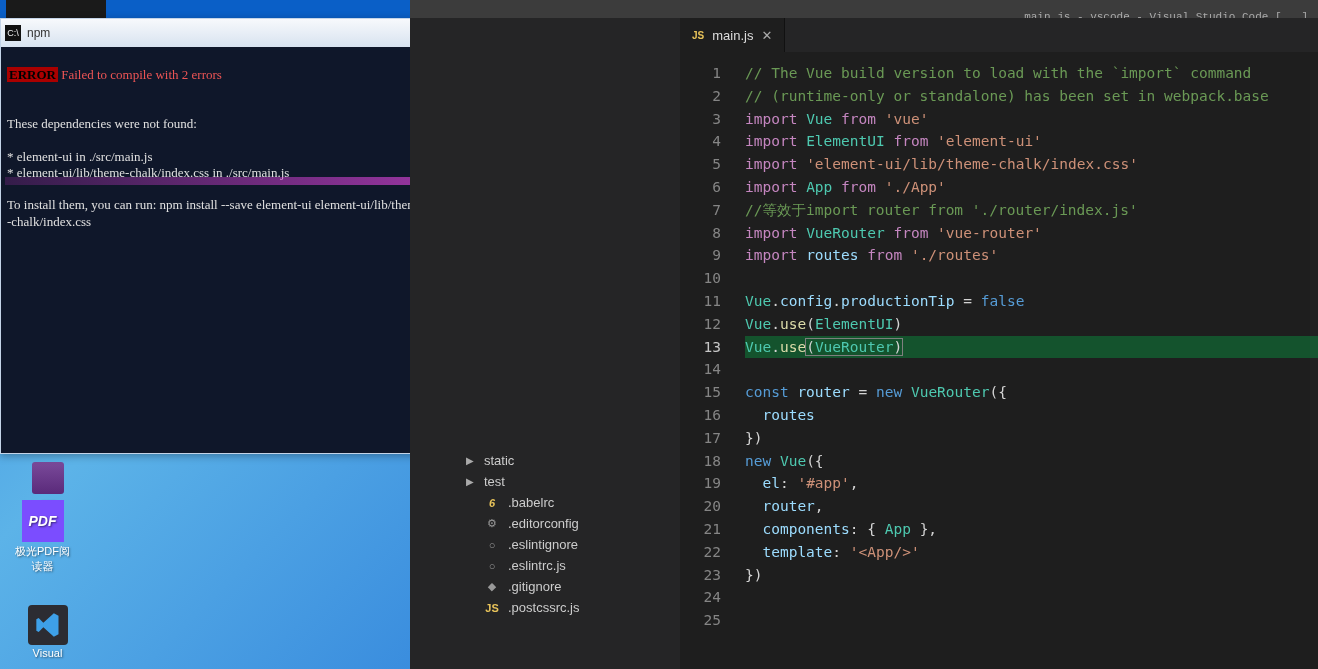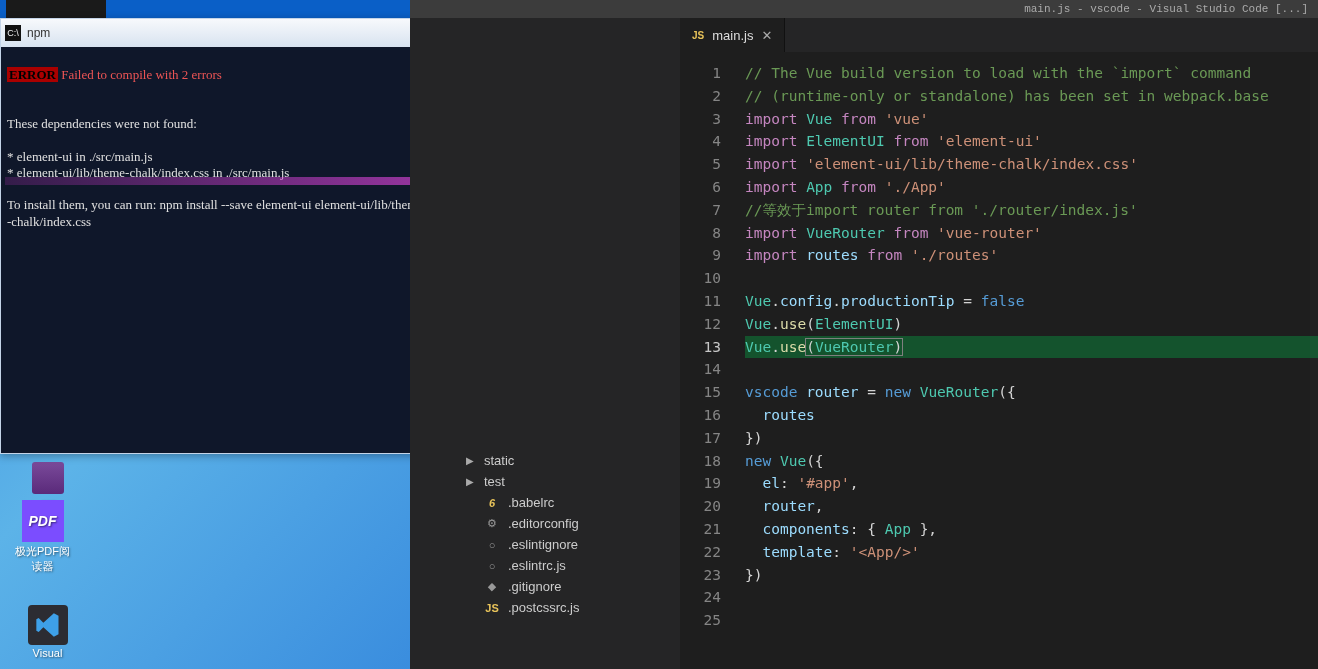--- a/index.html
+++ b/index.html
@@ -210,21 +210,21 @@
 .box { outline:1px solid #7f7f7f; }
 
 
 .minimap {
   position:absolute; right:0; top:52px; width:8px; height:400px;
   background: rgba(255,255,255,0.02);
 }
 
 
 .vscode-right-title {
-  position:absolute; right:10px; top:0; height:18px;
+  position:absolute; right:10px; top:8px; height:18px;
   color:#aaa; font-size:11px; display:flex;align-items:center; gap:14px;text-align:center;
 }
 </style>
 </head>
 <body>
 
 <div class="desktop-bg">
   <div class="top-strip">
     <div class="tb-item"></div>
   </div>
@@ -360,21 +360,21 @@
 <div class="line"><span class="kw">import</span> <span class="st">'element-ui/lib/theme-chalk/index.css'</span></div>
 <div class="line"><span class="kw">import</span> <span class="tp">App</span> <span class="kw">from</span> <span class="st">'./App'</span></div>
 <div class="line"><span class="cm">//等效于</span><span class="cm">import router from './router/index.js'</span></div>
 <div class="line"><span class="kw">import</span> <span class="tp">VueRouter</span> <span class="kw">from</span> <span class="st">'vue-router'</span></div>
 <div class="line"><span class="kw">import</span> <span class="vr">routes</span> <span class="kw">from</span> <span class="st">'./routes'</span></div>
 <div class="line"> </div>
 <div class="line"><span class="tp">Vue</span>.<span class="vr">config</span>.<span class="vr">productionTip</span> = <span class="cnst">false</span></div>
 <div class="line"><span class="tp">Vue</span>.<span class="fn">use</span>(<span class="tp">ElementUI</span>)</div>
 <div class="line hl"><span class="tp">Vue</span>.<span class="fn">use</span><span class="box">(<span class="tp">VueRouter</span>)</span></div>
 <div class="line"> </div>
-<div class="line"><span class="cnst">vscode</span> <span class="vr">router</span> = <span class="cnst">new</span> <span class="tp">VueRouter</span>({</div>
+<div class="line"><span class="cnst">const</span> <span class="vr">router</span> = <span class="cnst">new</span> <span class="tp">VueRouter</span>({</div>
 <div class="line">  <span class="vr">routes</span></div>
 <div class="line">})</div>
 <div class="line"><span class="cnst">new</span> <span class="tp">Vue</span>({</div>
 <div class="line">  <span class="pr">el</span>: <span class="st">'#app'</span>,</div>
 <div class="line">  <span class="pr">router</span>,</div>
 <div class="line">  <span class="pr">components</span>: { <span class="tp">App</span> },</div>
 <div class="line">  <span class="pr">template</span>: <span class="st">'&lt;App/&gt;'</span></div>
 <div class="line">})</div>
 <div class="line"> </div>
     </div>

